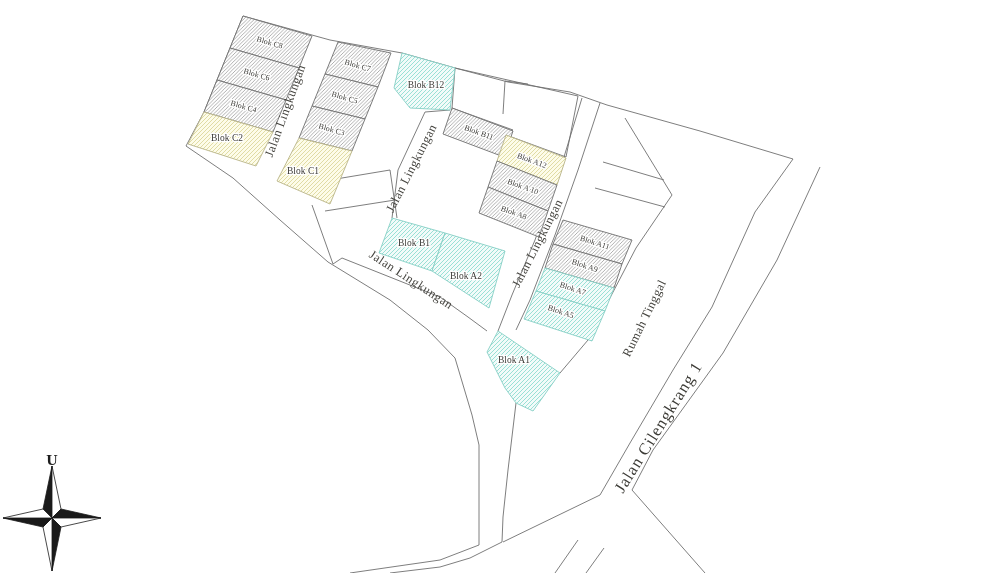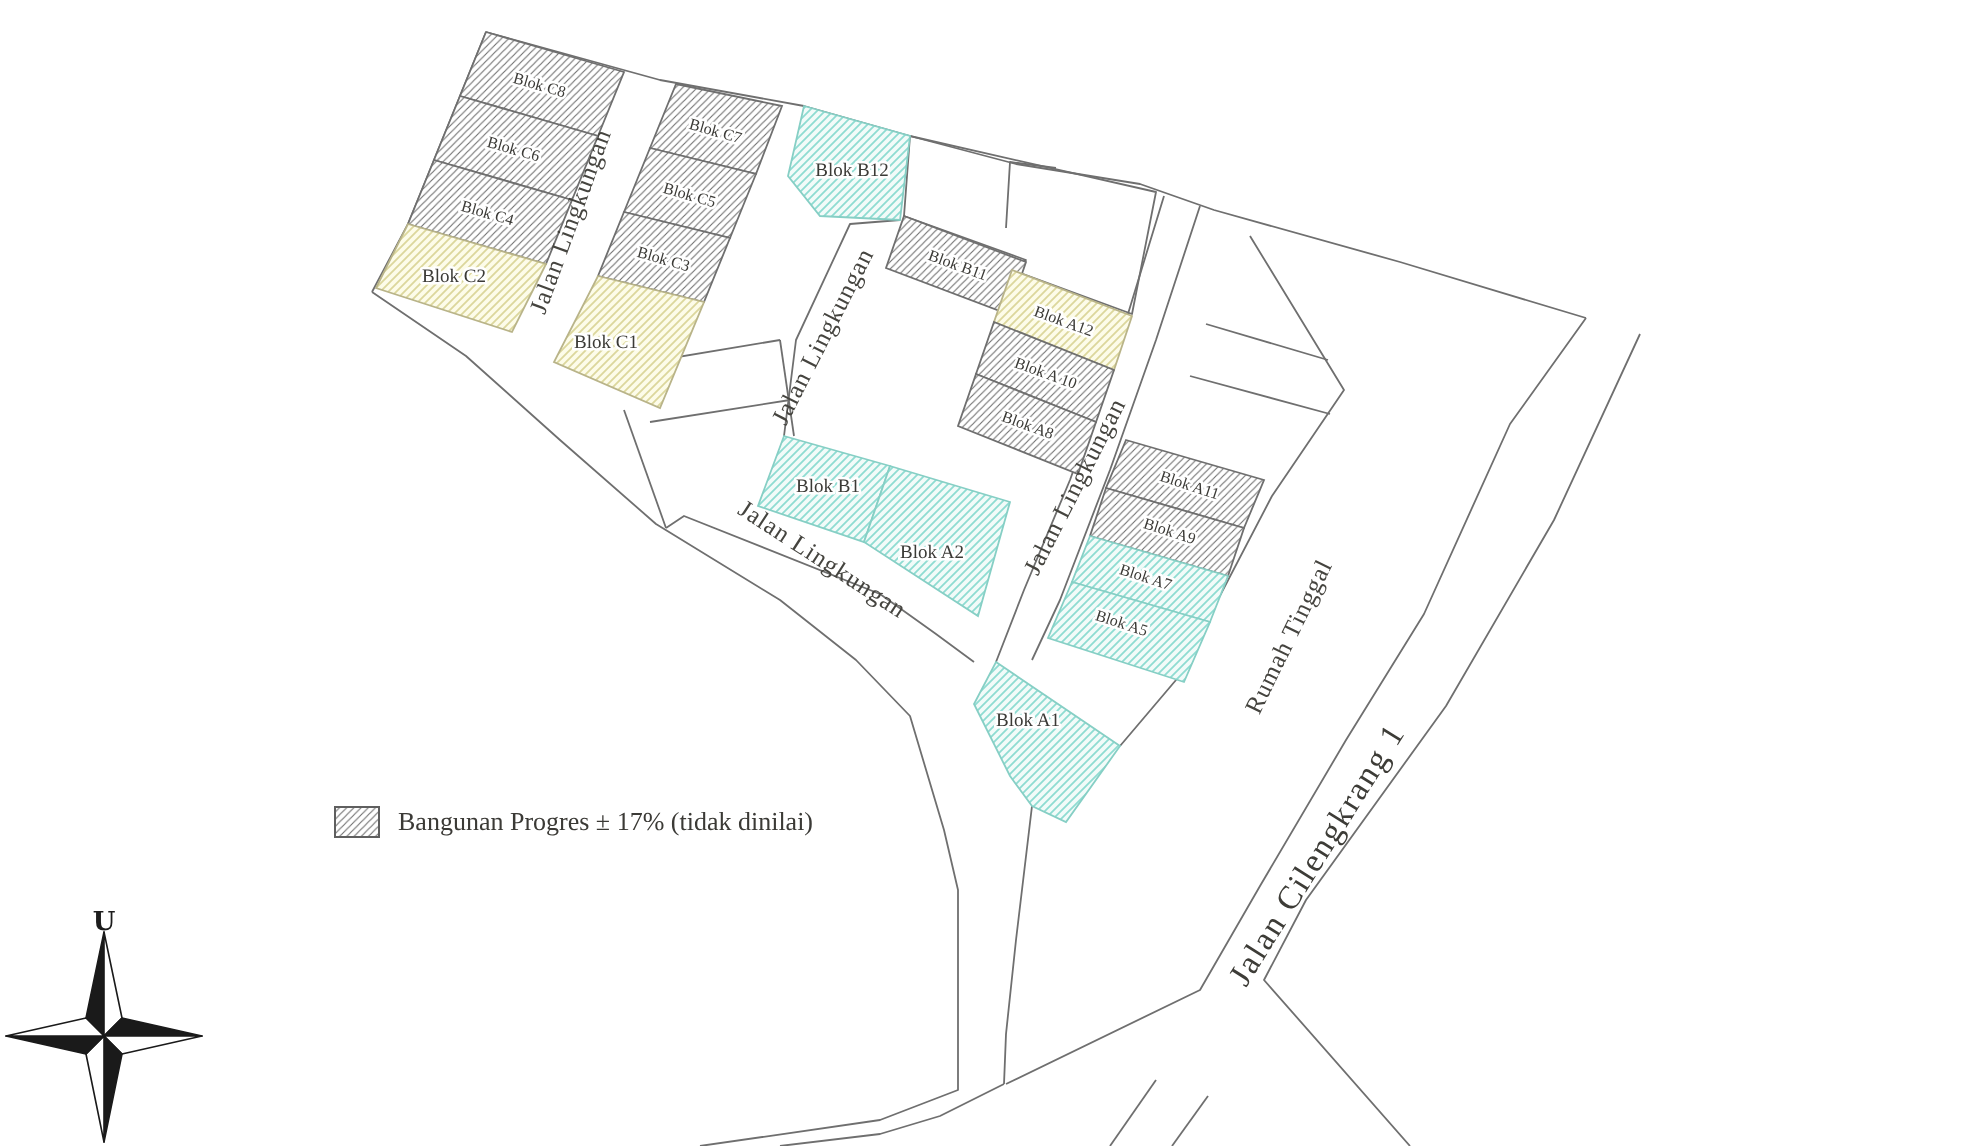--- a/index.html
+++ b/index.html
@@ -133,26 +133,20 @@
     <text class="roadlabel" transform="translate(289,112) rotate(-70)">Jalan Lingkungan</text>
     <text class="roadlabel" transform="translate(415,170) rotate(-63)">Jalan Lingkungan</text>
     <text class="roadlabel" transform="translate(541,245) rotate(-63)">Jalan Lingkungan</text>
     <text class="roadlabel" transform="translate(409,283) rotate(33)">Jalan Lingkungan</text>
     <text class="roadlabel" transform="translate(648,320) rotate(-64)">Rumah Tinggal</text>
     <text class="roadlabel main" transform="translate(663,430) rotate(-58)">Jalan Cilengkrang 1</text>
   </g>
 </svg>
 
 <div class="legend">
-  <div class="legend-row">
-    <svg class="legend-swatch" width="23" height="16">
-      <rect x="0.5" y="0.5" width="22" height="15" fill="url(#hGray)" stroke="#5f5f5f" stroke-width="1"></rect>
-    </svg>
-    <span class="legend-label">Bangunan Progres ± 17% (tidak dinilai)</span>
-  </div>
 </div>
 
 <svg class="compass" width="110" height="125" viewBox="0 0 110 125">
   <text class="compass-u" x="52" y="17">U</text>
   <g transform="translate(0,-448)">
     <polygon class="star-dark" points="52,466 52,518 43,509"></polygon>
     <polygon class="star-light" points="52,466 52,518 61,509"></polygon>
     <polygon class="star-dark" points="101,518 52,518 61,509"></polygon>
     <polygon class="star-light" points="101,518 52,518 61,527"></polygon>
     <polygon class="star-dark" points="52,571 52,518 61,527"></polygon>

